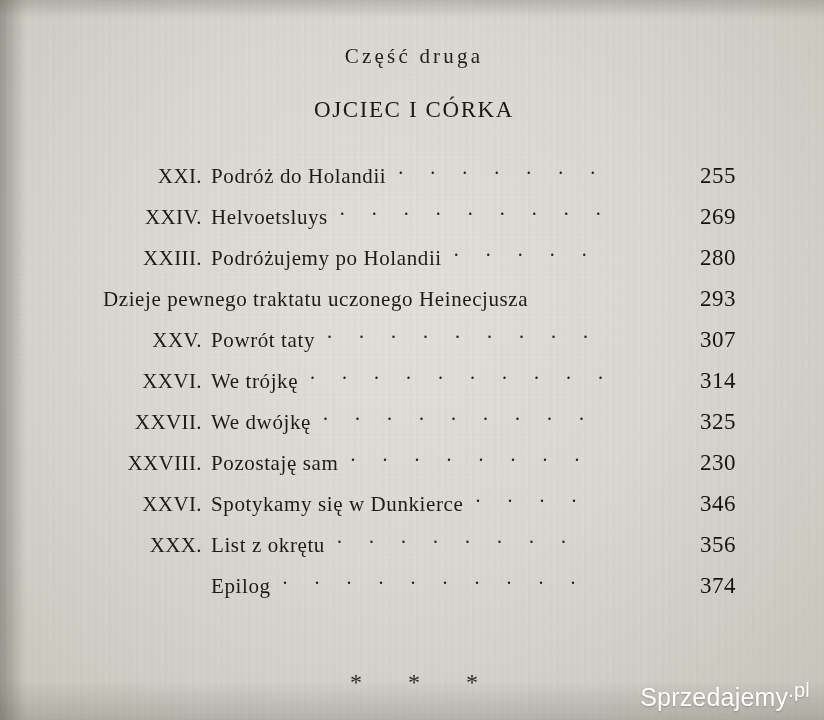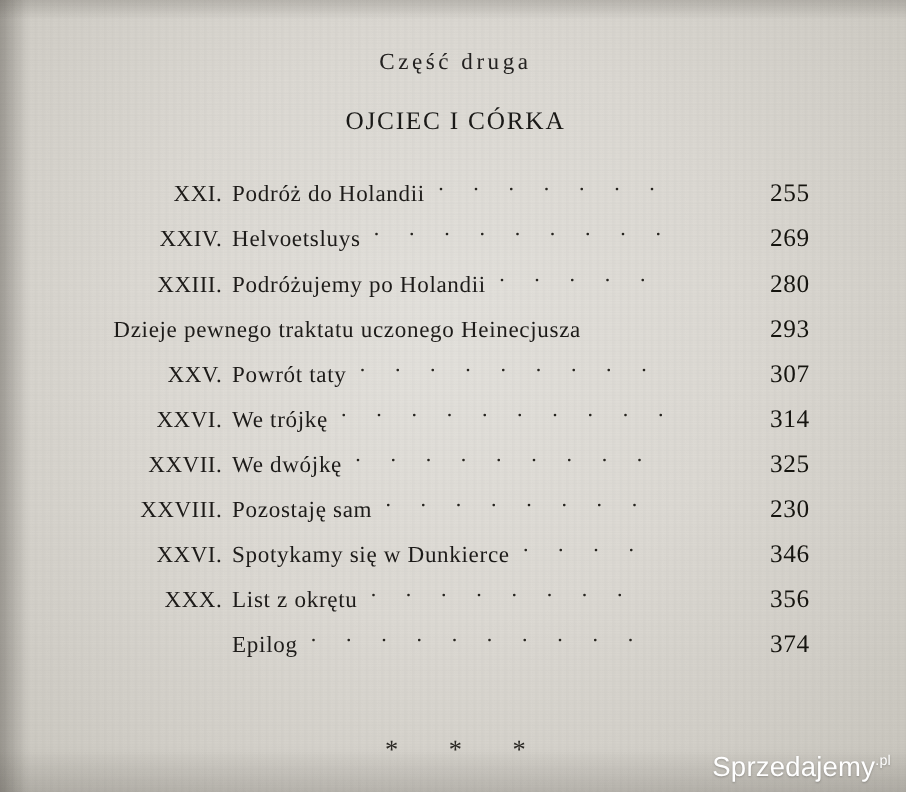--- a/index.html
+++ b/index.html
@@ -150,21 +150,21 @@
     right: 14px;
     bottom: 8px;
     z-index: 5;
     font-family: "Liberation Sans", sans-serif;
     font-size: 25px;
     color: #ffffff;
     letter-spacing: 0.2px;
     text-shadow: 0 1px 2px rgba(0,0,0,0.25);
   }
   .watermark .tld {
-    font-size: 13px;
+    font-size: 20px;
     vertical-align: super;
   }
 </style>
 </head>
 <body>
 
 <div class="page">
   <div class="gutter-left"></div>
   <div class="edge-top"></div>
   <div class="edge-bottom"></div>

